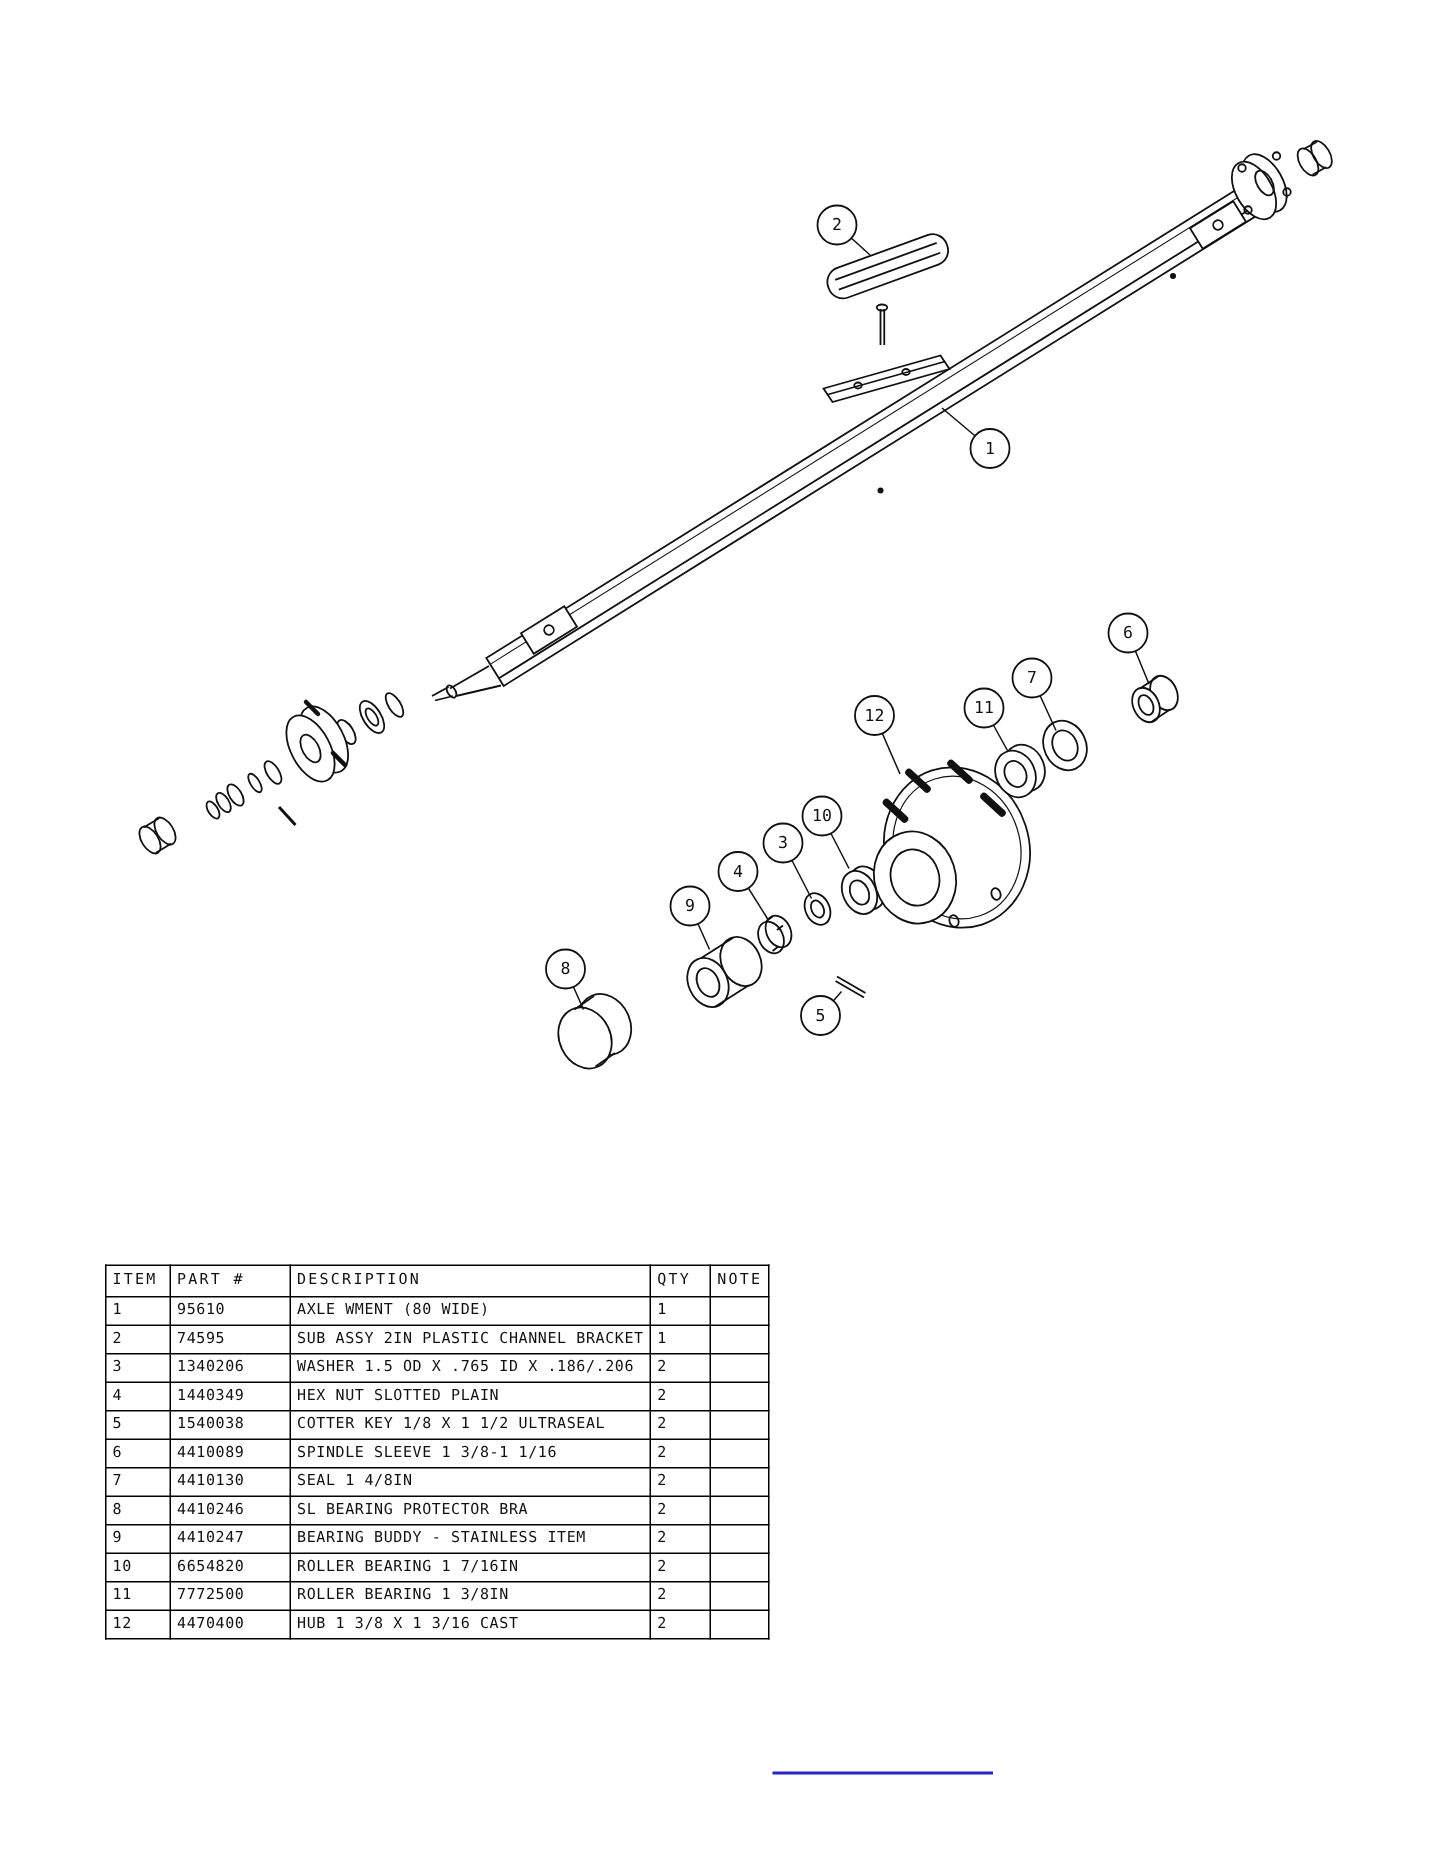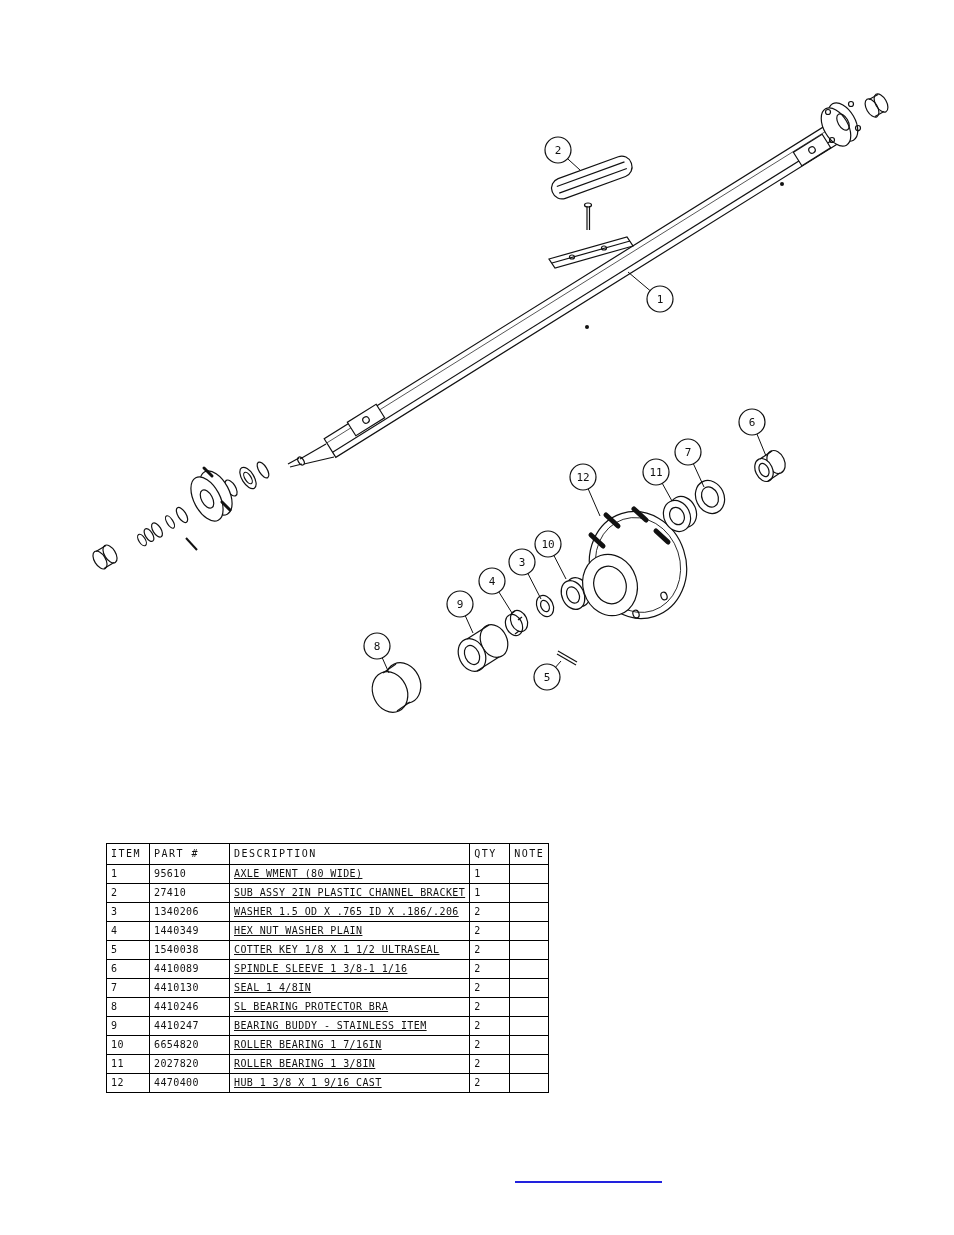--- a/index.html
+++ b/index.html
@@ -4,28 +4,28 @@
 <style>
   html,body { margin:0; padding:0; }
   body {
     width:954px; height:1235px; background:#ffffff; position:relative;
     font-family:"DejaVu Sans Mono","Liberation Mono",monospace; color:#111;
   }
   #diagram { position:absolute; left:0; top:0; }
   #parts-table {
     position:absolute; left:70px; top:843px;
     border-collapse:collapse; table-layout:fixed;
-    font-size:10px; letter-spacing:0.4px;margin-left:36px;
+    font-size:10px; letter-spacing:0.4px;
   }
   #parts-table th, #parts-table td {
     border:1px solid #000; font-weight:normal; text-align:left;
     padding:2px 4px 3px 4px; height:13px; white-space:nowrap; overflow:hidden;
   }
   #parts-table th { letter-spacing:1.5px; height:15px; }
-  .col-desc-cell { text-decoration:underline; }
+  .col-desc-cell { }
   #footer-link {
     position:absolute; left:515px; top:1181px; width:147px; height:3px;
     border-top:2px solid #2222dd; cursor:pointer;
   }
 </style>
 </head>
 <body>
 
 <svg id="diagram" width="954" height="840" viewBox="0 0 954 840">
   <g fill="none" stroke="#111" stroke-width="1.2">
@@ -247,36 +247,36 @@
   <tbody>
       <tr>
         <td>1</td>
         <td>95610</td>
         <td class="col-desc-cell">AXLE WMENT (80 WIDE)</td>
         <td>1</td>
         <td></td>
       </tr>
       <tr>
         <td>2</td>
-        <td>27410</td>
+        <td>74595</td>
         <td class="col-desc-cell">SUB ASSY 2IN PLASTIC CHANNEL BRACKET</td>
         <td>1</td>
         <td></td>
       </tr>
       <tr>
         <td>3</td>
         <td>1340206</td>
         <td class="col-desc-cell">WASHER 1.5 OD X .765 ID X .186/.206</td>
         <td>2</td>
         <td></td>
       </tr>
       <tr>
         <td>4</td>
         <td>1440349</td>
-        <td class="col-desc-cell">HEX NUT WASHER PLAIN</td>
+        <td class="col-desc-cell">HEX NUT SLOTTED PLAIN</td>
         <td>2</td>
         <td></td>
       </tr>
       <tr>
         <td>5</td>
         <td>1540038</td>
         <td class="col-desc-cell">COTTER KEY 1/8 X 1 1/2 ULTRASEAL</td>
         <td>2</td>
         <td></td>
       </tr>
@@ -310,28 +310,28 @@
       </tr>
       <tr>
         <td>10</td>
         <td>6654820</td>
         <td class="col-desc-cell">ROLLER BEARING 1 7/16IN</td>
         <td>2</td>
         <td></td>
       </tr>
       <tr>
         <td>11</td>
-        <td>2027820</td>
+        <td>7772500</td>
         <td class="col-desc-cell">ROLLER BEARING 1 3/8IN</td>
         <td>2</td>
         <td></td>
       </tr>
       <tr>
         <td>12</td>
         <td>4470400</td>
-        <td class="col-desc-cell">HUB 1 3/8 X 1 9/16 CAST</td>
+        <td class="col-desc-cell">HUB 1 3/8 X 1 3/16 CAST</td>
         <td>2</td>
         <td></td>
       </tr>
     </tbody>
 </table>
 
 <div id="footer-link"></div>
 
 </body></html>

